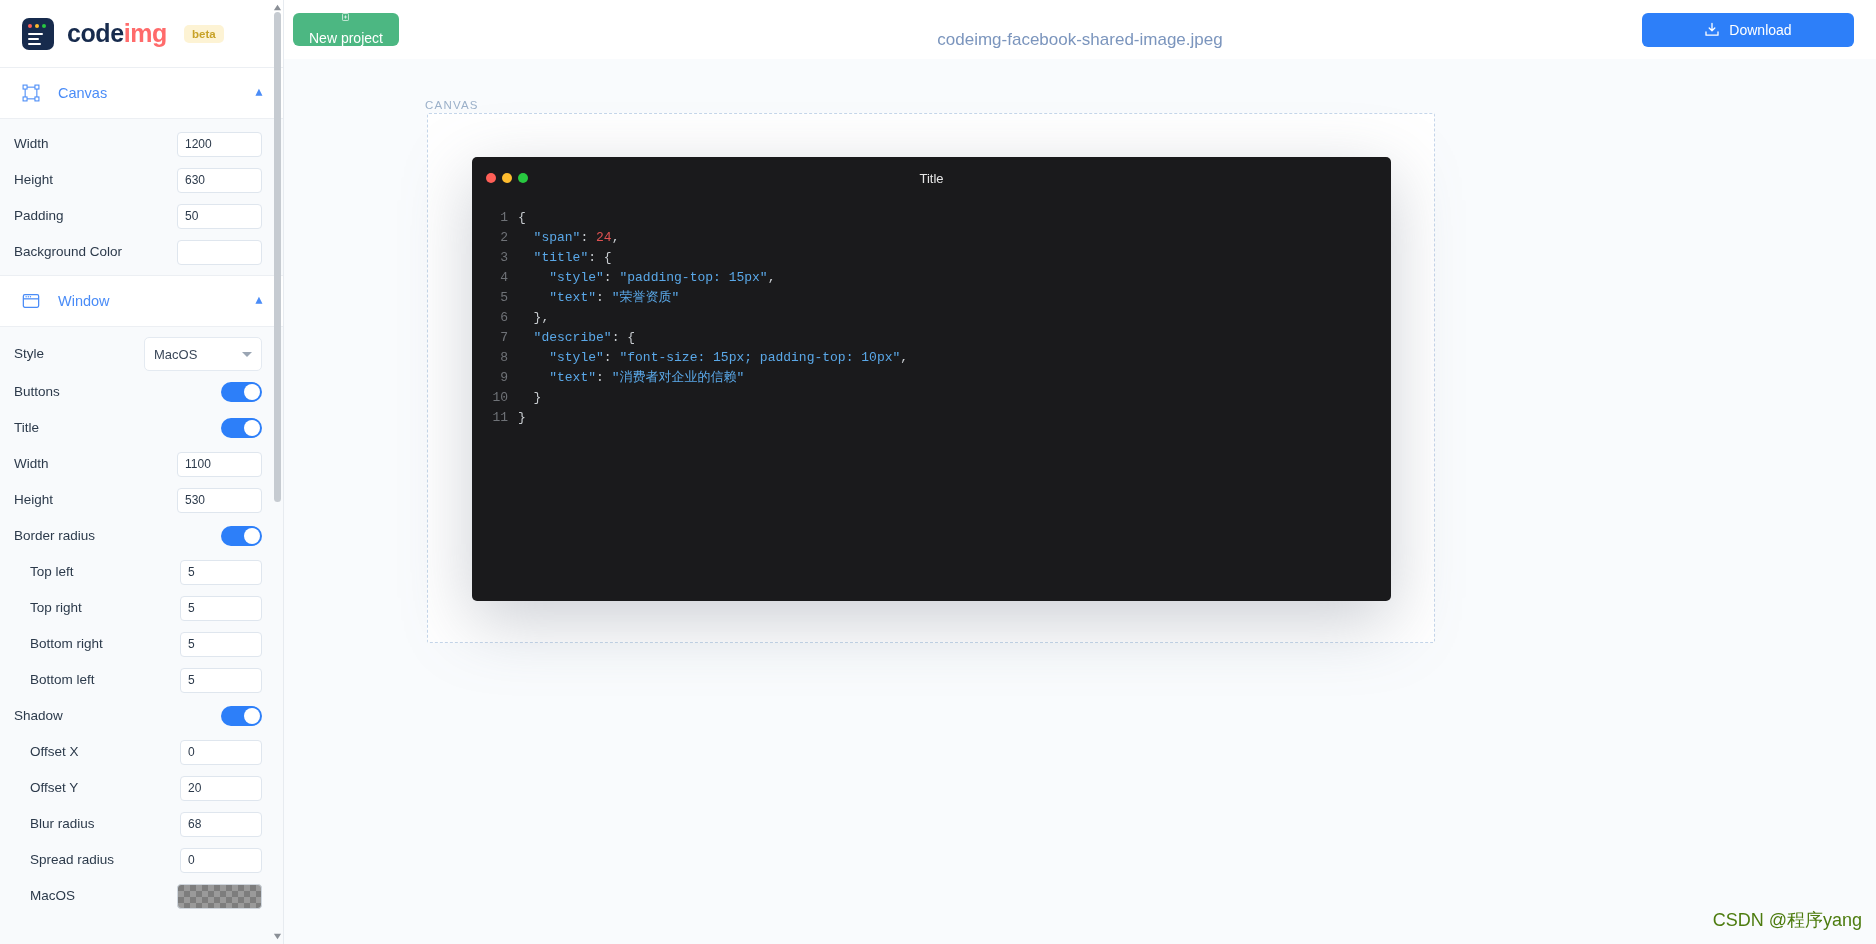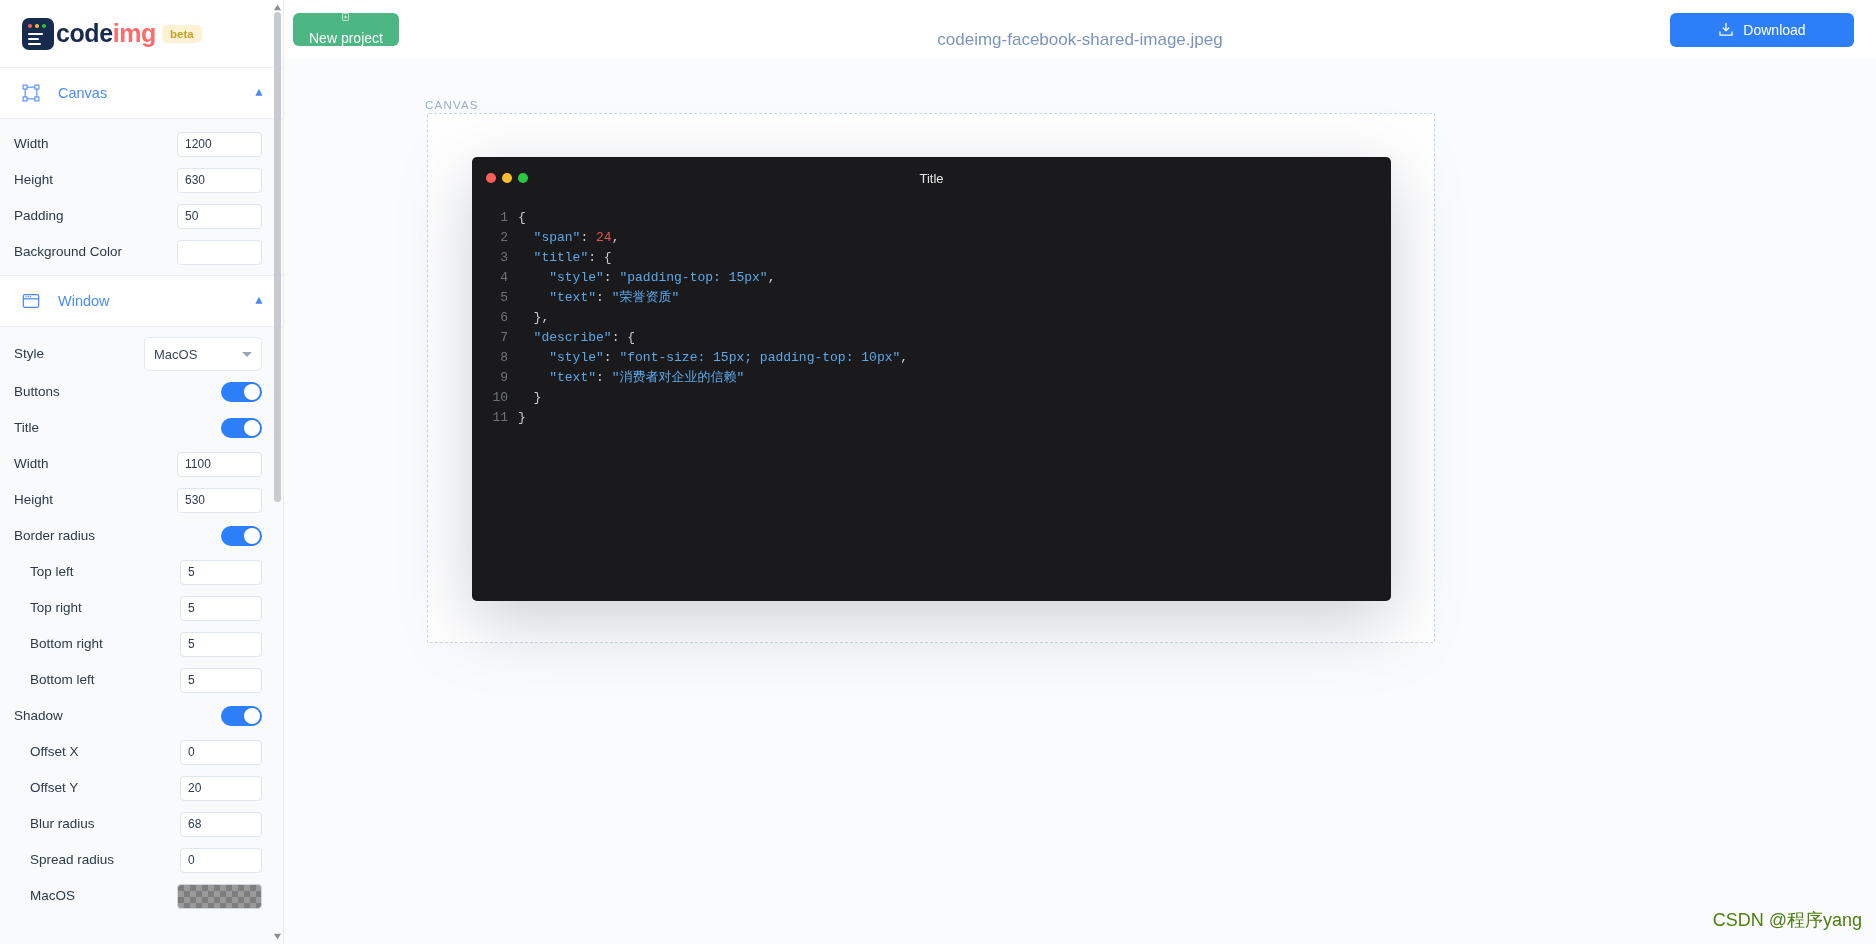--- a/index.html
+++ b/index.html
@@ -26,21 +26,21 @@
     top: 0; left: 0; right: 0; bottom: 0;
     overflow: hidden;
     padding-bottom: 4px;
   }
   .brand {
     height: 67px;
     background: #ffffff;
     display: flex;
     align-items: center;
     padding-left: 22px;
-    gap: 2px;
+    gap: 13px;
   }
   .brand-logo {
     width: 32px; height: 32px;
     background: #172b4d;
     border-radius: 7px;
     position: relative;
     flex: 0 0 32px;
   }
   .brand-logo .dots {
     position: absolute; top: 6px; left: 6px;
@@ -239,21 +239,21 @@
     pointer-events: none;
     margin-top: 20px;
   }
   .btn-download {
     margin-left: auto;
     background: #2d7ff9;
     color: #ffffff;
     border: none;
     border-radius: 6px;
     height: 34px;
-    width: 184px;
+    width: 212px;
     font-size: 14px;
     display: flex;
     align-items: center;
     justify-content: center;
     gap: 9px;
     cursor: pointer;
     z-index: 2;
     font-family: "Liberation Sans", sans-serif;
   }
 

